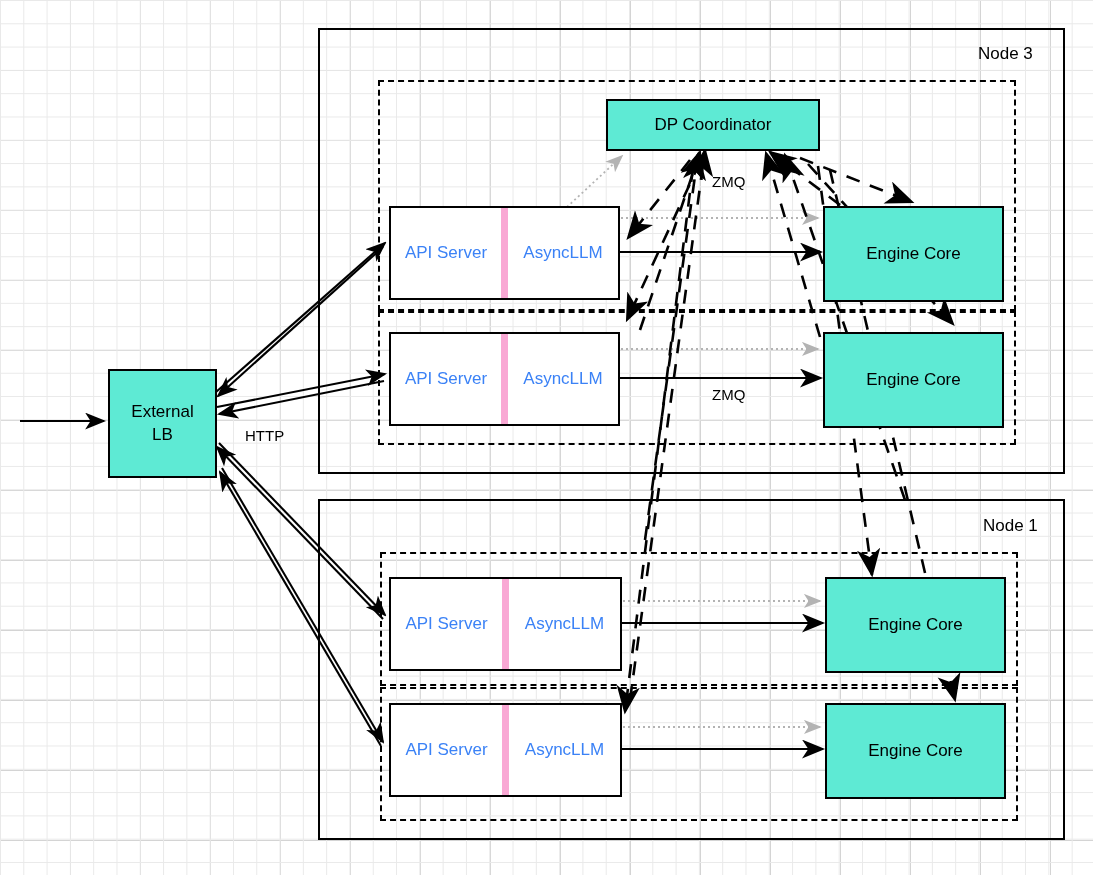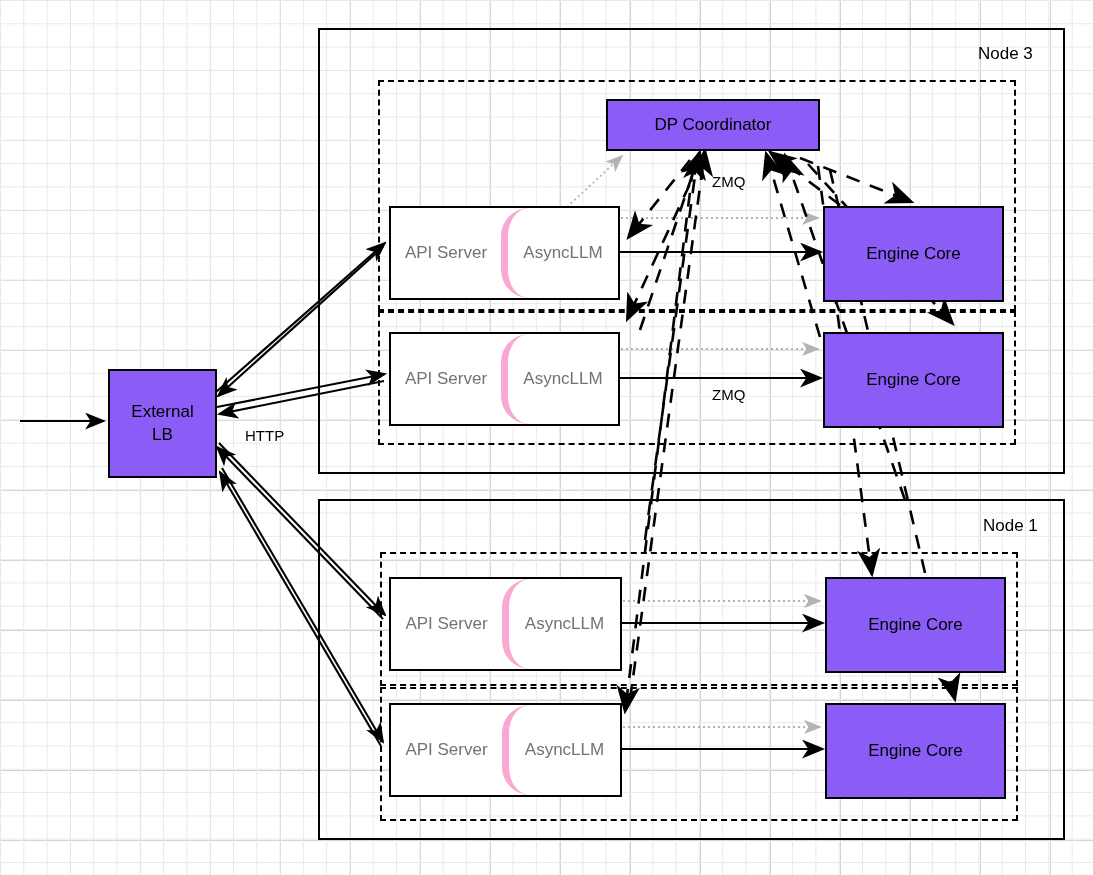--- a/index.html
+++ b/index.html
@@ -32,25 +32,25 @@
   }
   .groupbox{
     position:absolute;border:2px dashed #000;background:transparent;
   }
   .unitbox{
     position:absolute;border:2px solid #000;background:#fff;
     display:flex;align-items:stretch;
   }
   .unit-half{
     flex:1;display:flex;align-items:center;justify-content:center;
-    font-size:17px;color:#737373;white-space:nowrap;border-radius:28px;
+    font-size:17px;color:#3b82f6;white-space:nowrap;
   }
   .unit-half + .unit-half{border-left:7px solid #f9a8d4;}
   .simplebox{
-    position:absolute;border:2px solid #000;background:#8b5cf6;
+    position:absolute;border:2px solid #000;background:#5eead4;
     display:flex;align-items:center;justify-content:center;
     font-size:17px;color:#000;text-align:center;line-height:1.35;
   }
   .edge-label{
     position:absolute;font-size:15px;color:#000;background:transparent;
     white-space:nowrap;
   }
 </style>
 </head>
 <body>

